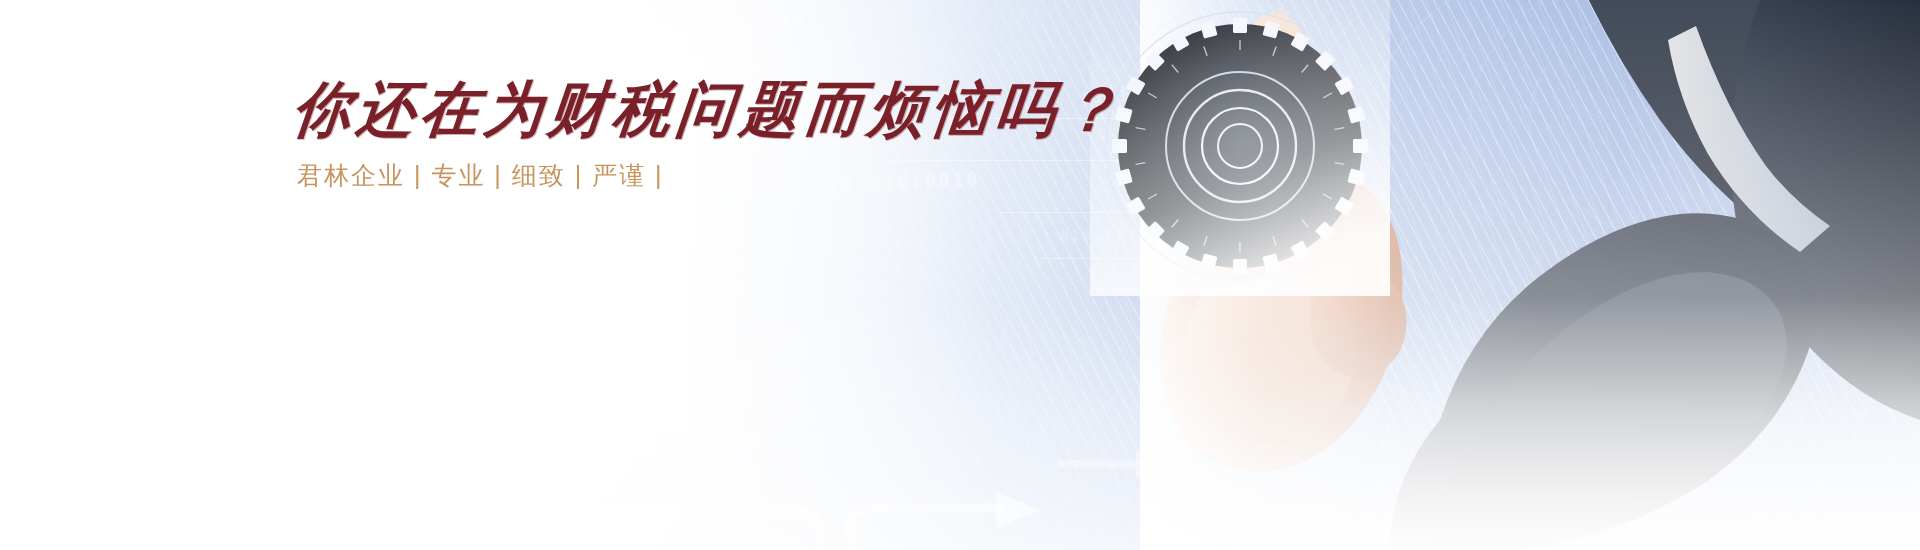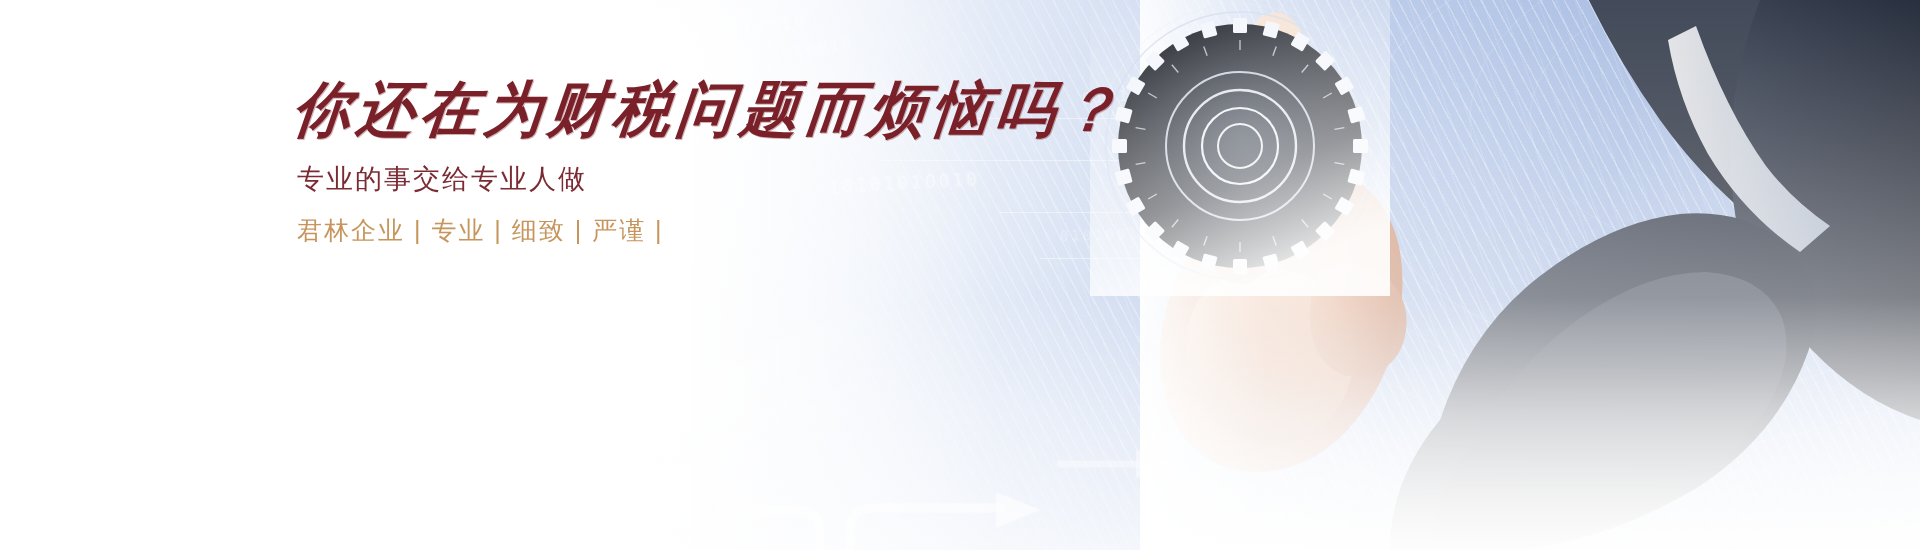--- a/index.html
+++ b/index.html
@@ -421,17 +421,16 @@
     <g fill="#ffffff" fill-opacity="0.50">
       <path d="M436 90 L472 104 L436 118 Z"></path>
     </g>
   </svg>
 
   <div class="bg-white-left"></div>
   <div class="bg-bottom-fade"></div>
 
   <div class="content">
     <h1 class="headline">你还在为财税问题而烦恼吗？</h1>
-    <div class="subtitle">专业的事交给专业人做</div>
     <div class="tagline">君林企业 | 专业 | 细致 | 严谨 |</div>
   </div>
 
 </div>
 
 </body></html>

